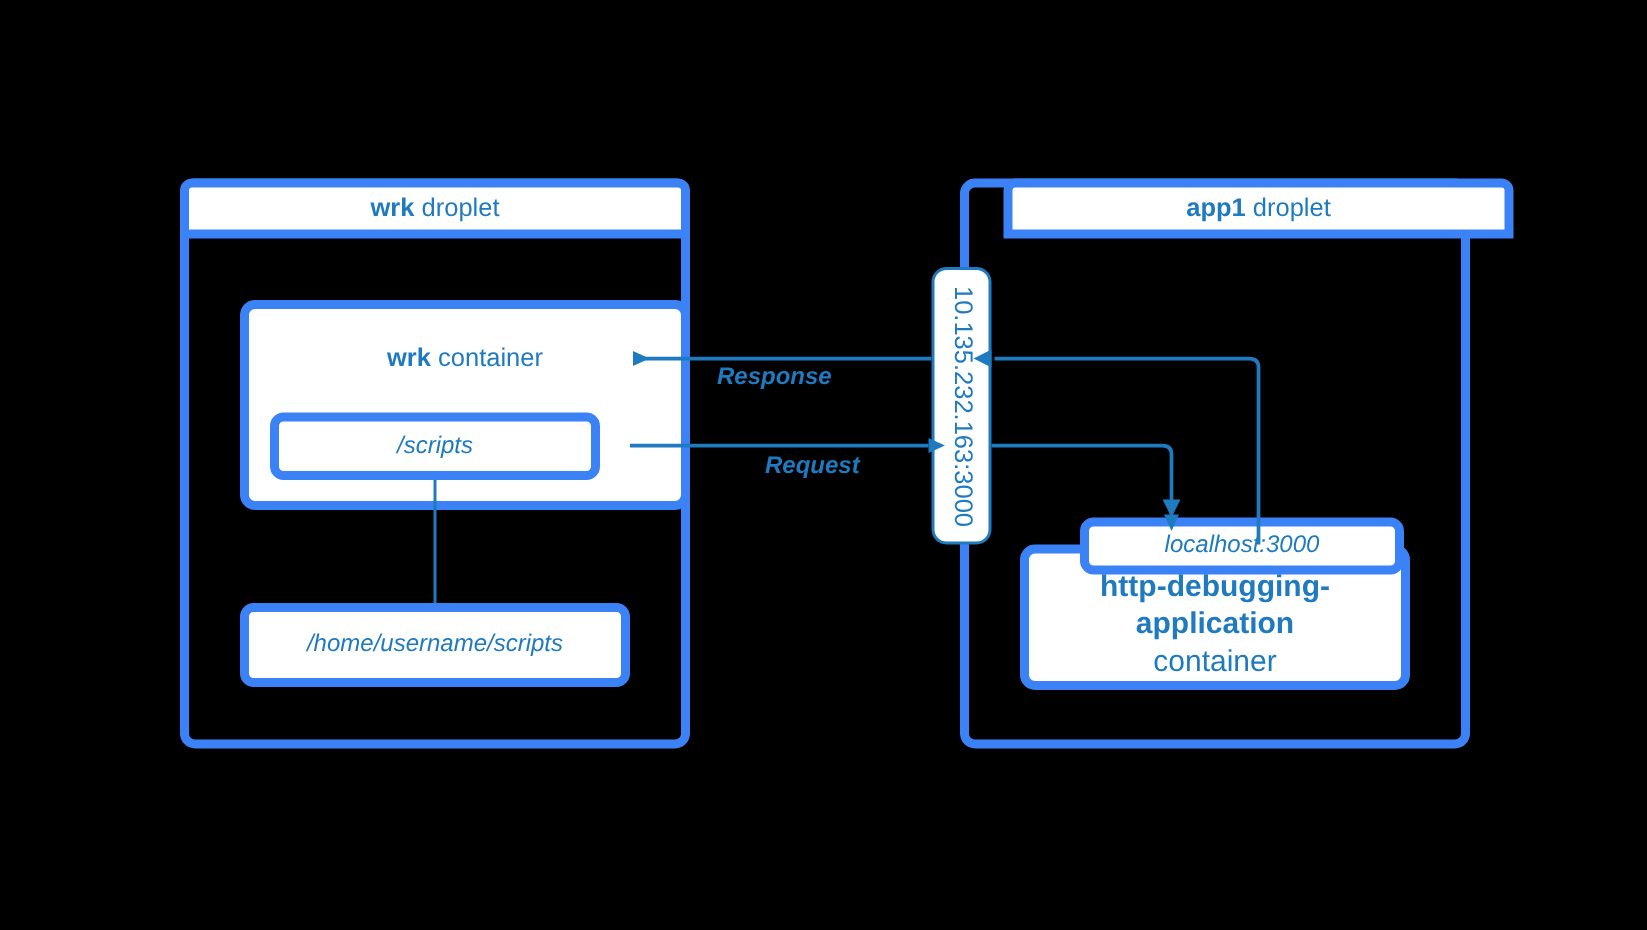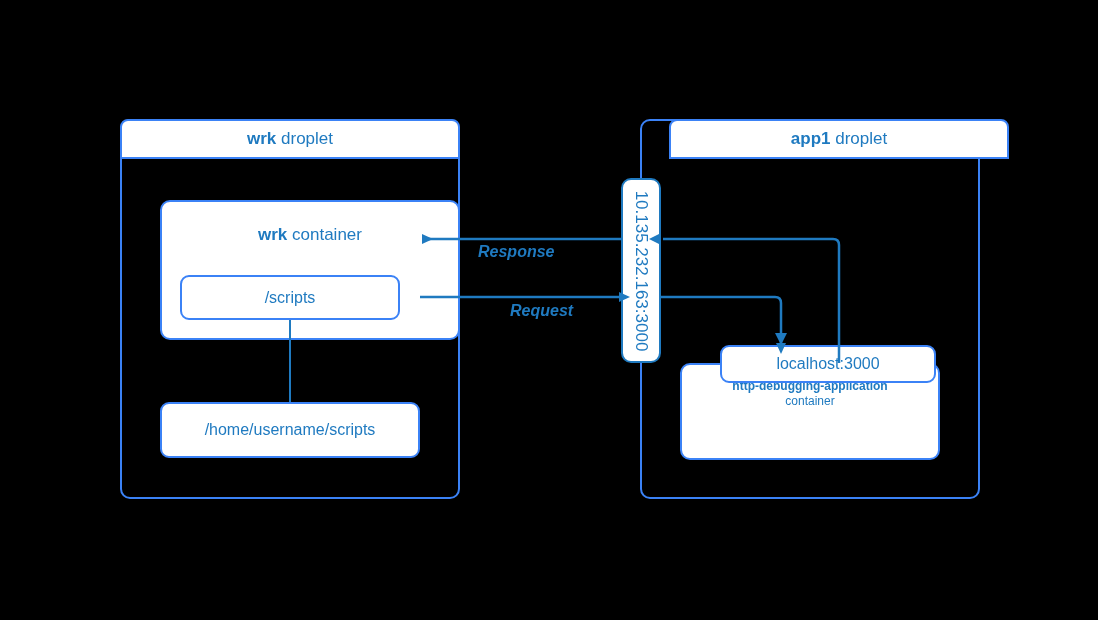--- a/index.html
+++ b/index.html
@@ -26,21 +26,21 @@
     position: absolute;
     left: 0;
     top: 0;
     width: 1098px;
     height: 620px;
     pointer-events: none;
   }
   .box {
     position: absolute;
     box-sizing: border-box;
-    border: 2px solid #3b82f6;
+    border: 6px solid #3b82f6;
     color: #1f7ac0;
     display: flex;
     align-items: center;
     justify-content: center;
     text-align: center;
     line-height: 1.25;
   }
   .droplet {
     background: transparent;
     border-radius: 10px;
@@ -51,20 +51,21 @@
     font-size: 17px;
   }
   .filled {
     background: #ffffff;
     border-radius: 10px;
   }
   .inner {
     background: #ffffff;
     border-radius: 9px;
     font-size: 16px;
+    font-style: italic;
   }
   .bold {
     font-weight: bold;
   }
   .edge-label {
     position: absolute;
     color: #1f7ac0;
     font-size: 16px;
     font-weight: bold;
     white-space: nowrap;
@@ -119,21 +120,21 @@
   </div>
 
   <div class="box droplet" style="left:640px; top:119px; width:340px; height:380px;"></div>
 
   <div class="box droplet-title" style="left:640px; top:119px; width:340px; height:40px;margin-left:29px;">
     <span>
       <b class="bold">app1</b><span> droplet</span>
     </span>
   </div>
 
-  <div class="box filled" style="left:680px; top:363px; width:260px; height:97px; align-items:flex-start; padding-top:14px; font-size:12px;">
+  <div class="box filled" style="left:680px; top:363px; width:260px; height:97px; align-items:flex-end; padding-top:14px; font-size:20px;">
     <span class="stack-2">
       <b class="bold">http-debugging-application</b><br>
       <span>container</span>
     </span>
   </div>
 
   <div class="box inner" style="left:720px; top:345px; width:216px; height:38px;">
     <span>localhost:3000</span>
   </div>
 

